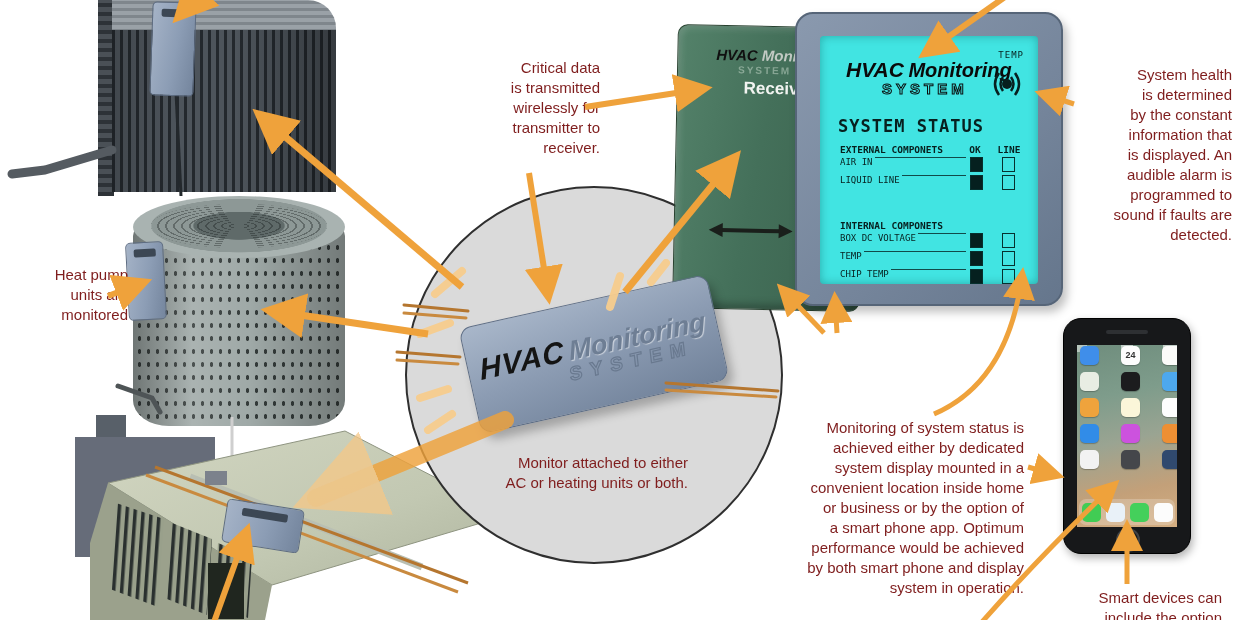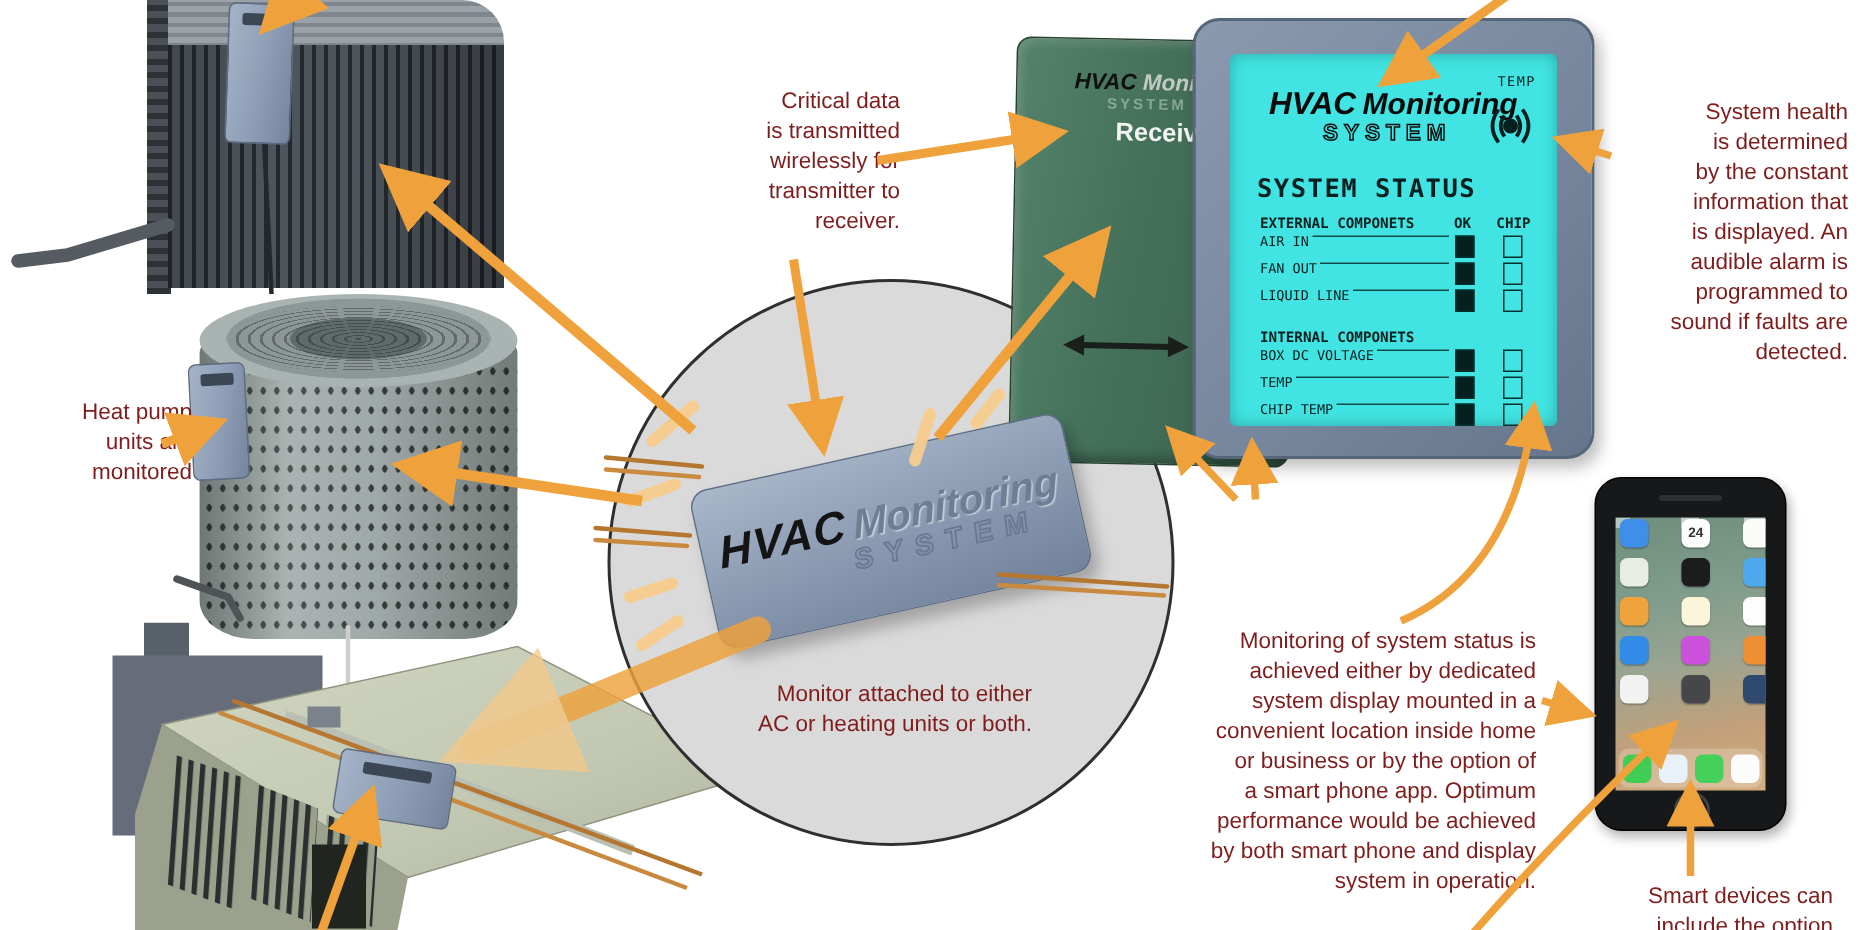--- a/index.html
+++ b/index.html
@@ -211,31 +211,25 @@
         <path d="M11 9 Q3 20 11 31" stroke="#07201f" stroke-width="2.5" fill="none"></path>
         <path d="M15 13 Q10 20 15 27" stroke="#07201f" stroke-width="2.5" fill="none"></path>
         <path d="M27 9 Q35 20 27 31" stroke="#07201f" stroke-width="2.5" fill="none"></path>
         <path d="M23 13 Q28 20 23 27" stroke="#07201f" stroke-width="2.5" fill="none"></path>
       </svg>
       <div class="status-title">SYSTEM STATUS</div>
       <div class="sec sec1">
         <div class="sec-head">
           <span class="ttl">EXTERNAL COMPONETS</span>
           <span class="col-ok">OK</span>
-          <span class="col-fault">CHIP</span>
+          <span class="col-fault">LINE</span>
         </div>
         <div>
             <div class="st-row">
               <span class="st-label">AIR IN</span>
-              <span class="st-leader"></span>
-              <span class="st-box ok filled"></span>
-              <span class="st-box fault"></span>
-            </div>
-            <div class="st-row">
-              <span class="st-label">FAN OUT</span>
               <span class="st-leader"></span>
               <span class="st-box ok filled"></span>
               <span class="st-box fault"></span>
             </div>
             <div class="st-row">
               <span class="st-label">LIQUID LINE</span>
               <span class="st-leader"></span>
               <span class="st-box ok filled"></span>
               <span class="st-box fault"></span>
             </div>

